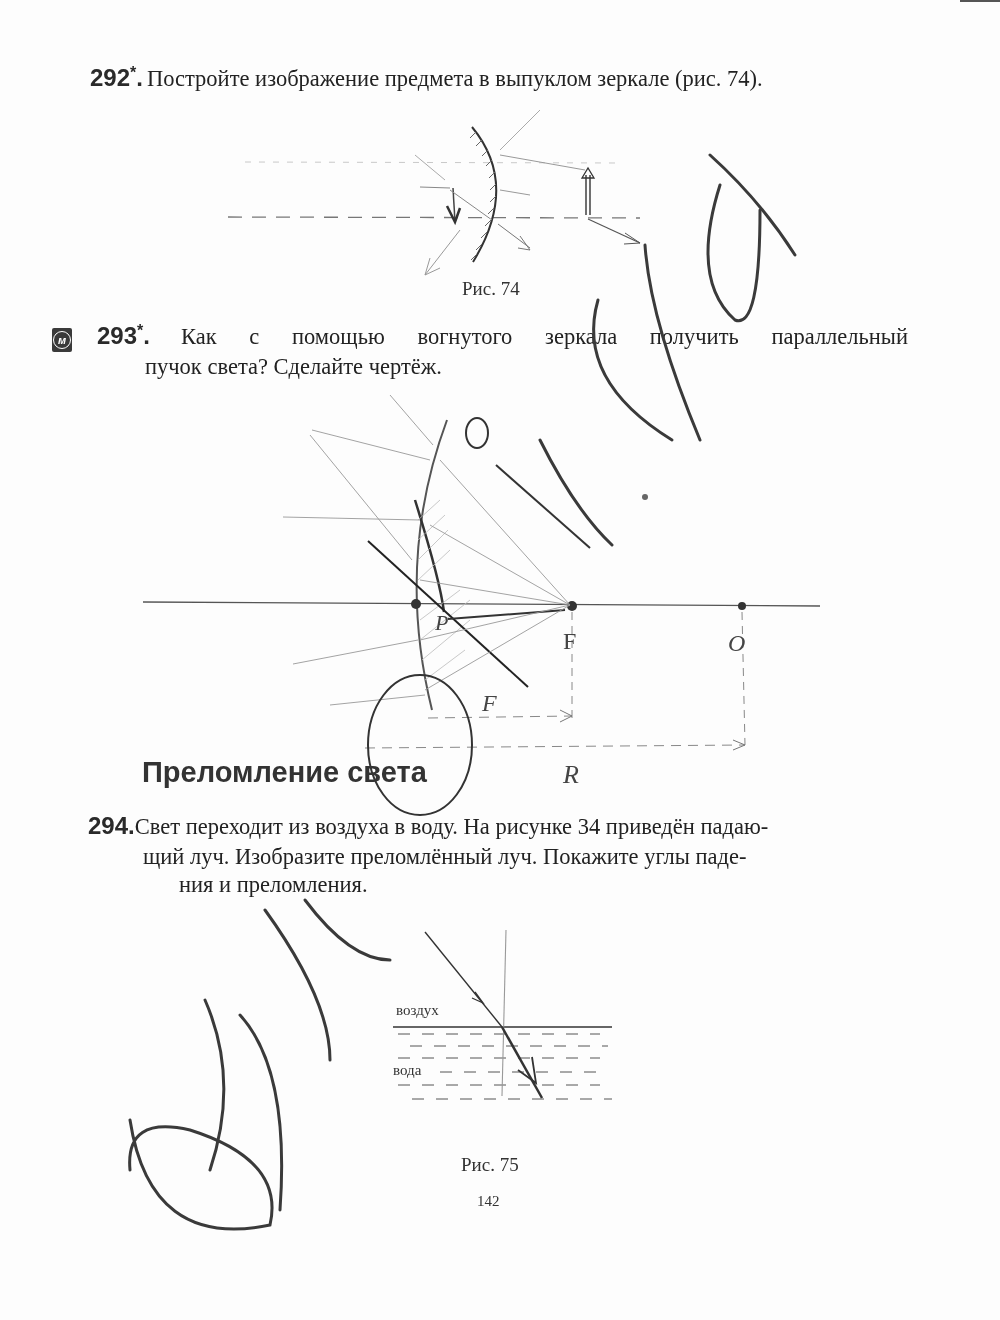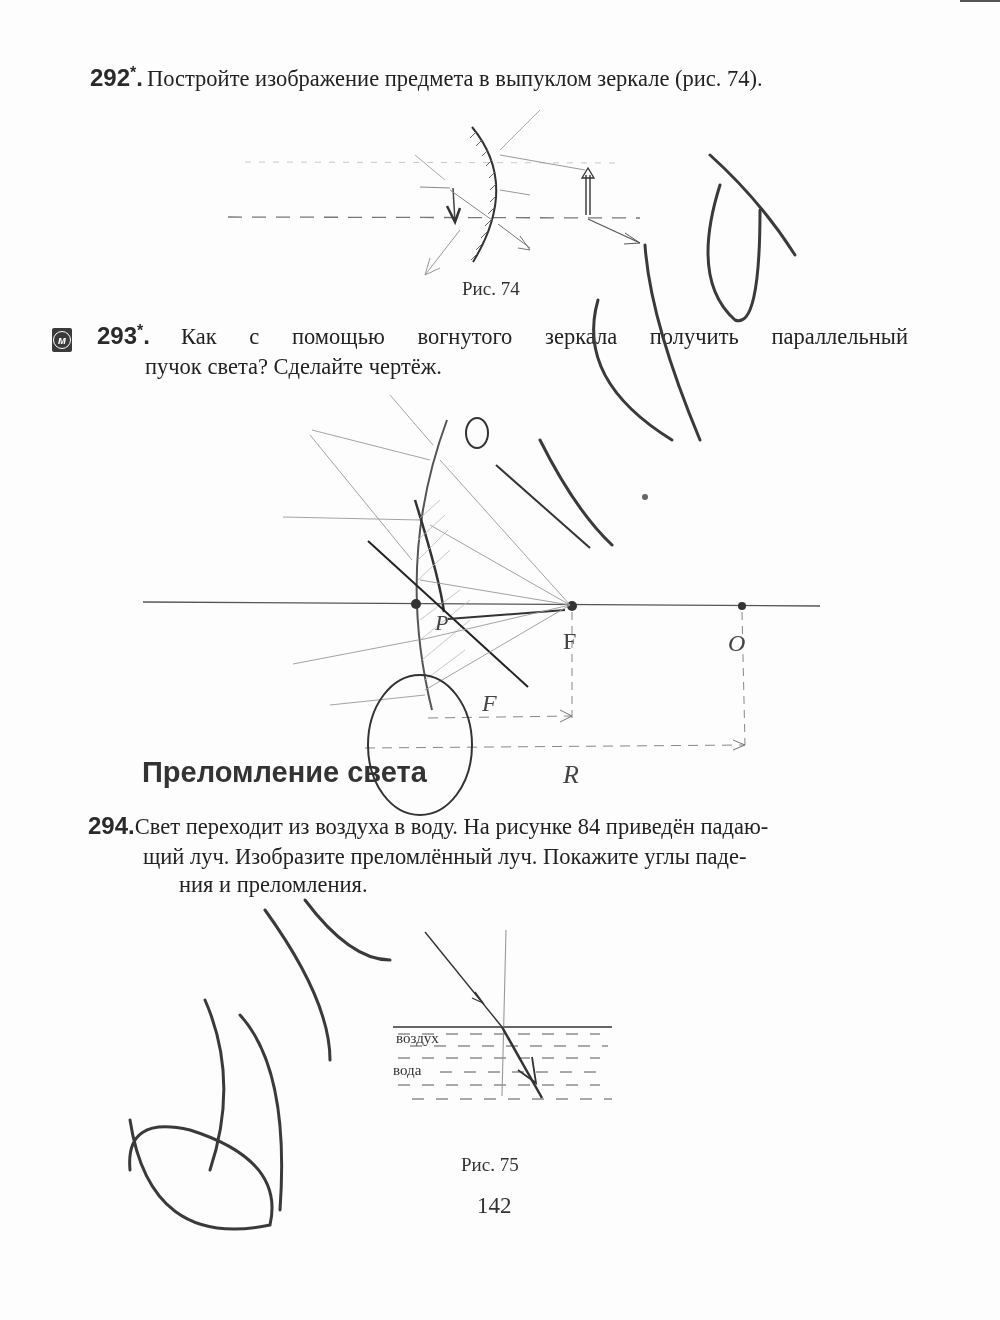--- a/index.html
+++ b/index.html
@@ -120,46 +120,46 @@
 </svg>
 <div class="abs" style="left:435px; top:610px; font-size:22px; color:#444; font-style:italic;">P</div>
 <div class="abs" style="left:563px; top:628px; font-size:24px; color:#444;">F</div>
 <div class="abs" style="left:728px; top:630px; font-size:24px; color:#444; font-style:italic;">O</div>
 <div class="abs" style="left:482px; top:690px; font-size:24px; color:#444; font-style:italic;">F</div>
 <div class="abs" style="left:563px; top:760px; font-size:26px; color:#444; font-style:italic;">R</div>
 
 <div class="abs heading" style="left:142px; top:748px;">Преломление света</div>
 
 <div class="abs" style="left:88px; top:812px; width:820px; white-space:nowrap;">
-  <span class="pnum">294</span><span class="pnum">.</span><span class="ptext">Свет переходит из воздуха в воду. На рисунке 84 приведён падаю-</span>
+  <span class="pnum">294</span><span class="pnum">.</span><span class="ptext">Свет переходит из воздуха в воду. На рисунке 34 приведён падаю-</span>
 </div>
 <div class="abs ptext" style="left:143px; top:842px;">щий луч. Изобразите преломлённый луч. Покажите углы паде-</div>
 <div class="abs ptext" style="left:143px; top:870px;margin-left:36px;">ния и преломления.</div>
 
 <svg width="1000" height="1320" style="pointer-events:none;">
   <line x1="393" y1="1027" x2="612" y2="1027" stroke="#333" stroke-width="1.6"></line>
   <g stroke="#555" stroke-width="1" stroke-dasharray="12,12">
     <line x1="398" y1="1034" x2="600" y2="1034"></line>
     <line x1="410" y1="1046" x2="608" y2="1046"></line>
     <line x1="398" y1="1058" x2="600" y2="1058"></line>
     <line x1="440" y1="1072" x2="608" y2="1072"></line>
     <line x1="398" y1="1085" x2="600" y2="1085"></line>
     <line x1="412" y1="1099" x2="612" y2="1099"></line>
   </g>
   <line x1="425" y1="932" x2="502" y2="1027" stroke="#333" stroke-width="1.4"></line>
   <path d="M475,992 L483,1003 L472,998" fill="none" stroke="#333" stroke-width="1.3"></path>
   <line x1="506" y1="930" x2="502" y2="1096" stroke="#999" stroke-width="1.1"></line>
   <line x1="502" y1="1027" x2="542" y2="1098" stroke="#333" stroke-width="2.5"></line>
   <path d="M518,1070 L536,1083 L532,1057" fill="none" stroke="#333" stroke-width="1.8"></path>
 </svg>
-<div class="abs label-small" style="left:396px; top:1002px;margin-top:28px;">воздух</div>
+<div class="abs label-small" style="left:396px; top:1002px;">воздух</div>
 <div class="abs label-small" style="left:393px; top:1062px;">вода</div>
 <div class="abs caption" style="left:461px; top:1154px;">Рис. 75</div>
 
-<div class="abs" style="left:477px; top:1193px; font-size:23px; color:#333;">142</div>
+<div class="abs" style="left:477px; top:1193px; font-size:15px; color:#333;">142</div>
 
 <svg width="1000" height="1320" style="pointer-events:none;">
   <g fill="none" stroke="#3a3a3a" stroke-width="3" stroke-linecap="round">
     <path d="M710,155 Q760,200 795,255"></path>
     <path d="M720,185 Q690,280 735,320 Q760,330 760,210"></path>
     <path d="M645,245 Q650,320 700,440"></path>
     <path d="M598,300 Q575,380 672,440"></path>
     <path d="M540,440 Q575,510 612,545"></path>
     <path d="M305,900 Q350,960 390,960"></path>
     <path d="M265,910 Q330,1000 330,1060"></path>

